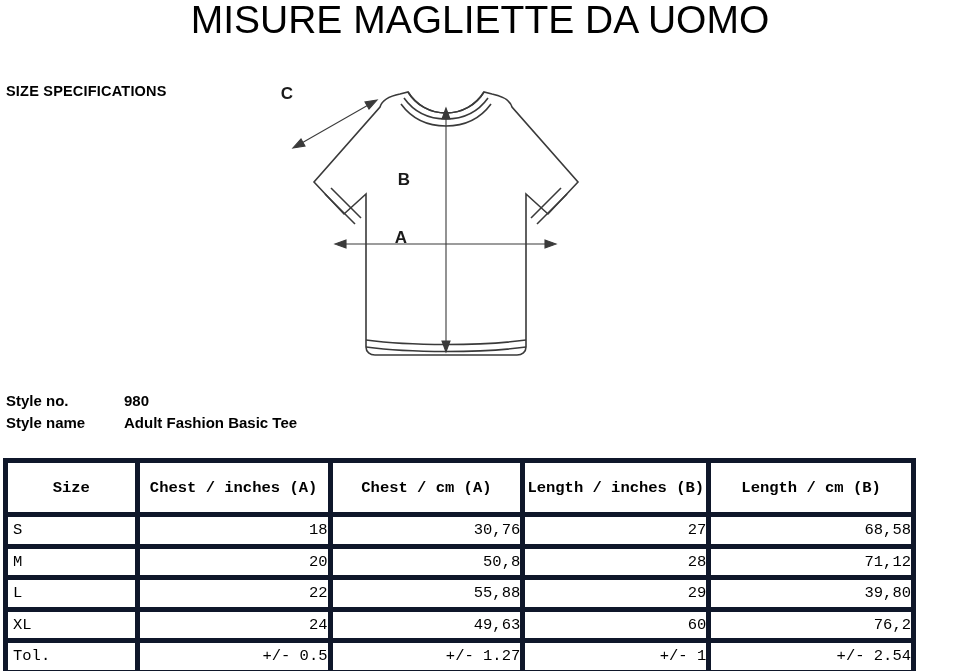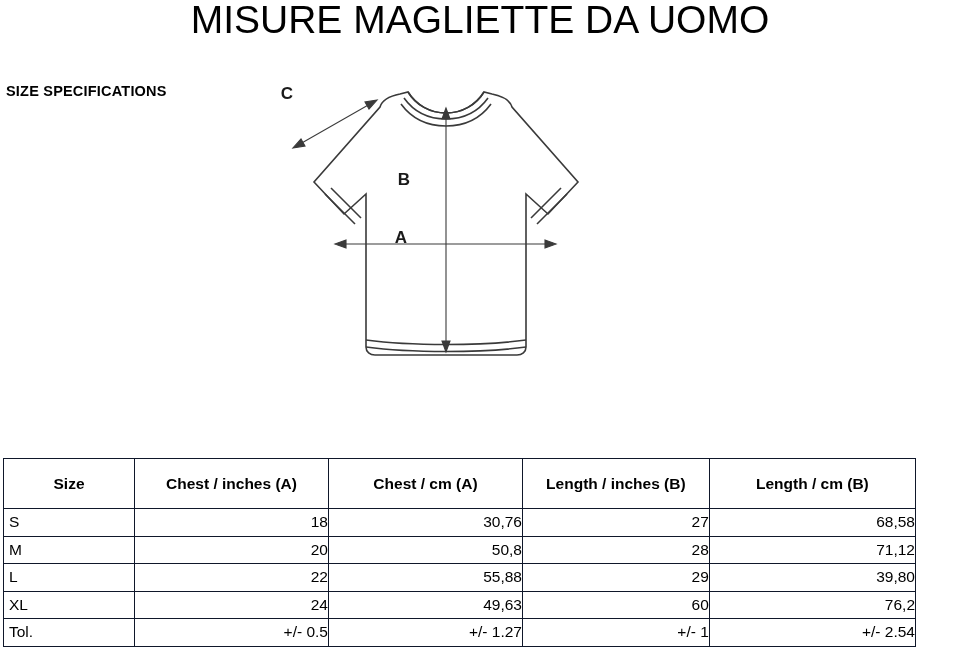--- a/index.html
+++ b/index.html
@@ -68,22 +68,23 @@
   }
   table.sizes {
     position: absolute;
     left: 3px;
     top: 458px;
     width: 913px;
     border-collapse: collapse;
     font-size: 15.5px;
   }
   table.sizes th, table.sizes td {
-    border: 1px solid #0f172a;
+    border: 5px solid #0f172a;
     padding: 0;
+    font-family: Liberation Mono, monospace;
   }
   table.sizes thead th {
     height: 49px;
     font-weight: bold;
     text-align: center;
     font-size: 15.5px;
   }
   table.sizes tbody td {
     height: 26.5px;
     text-align: right;
@@ -155,20 +156,30 @@
         <polygon points="63,76 75,74 71,67"></polygon>
         <polygon points="147,28 135,30 139,37"></polygon>
       </g>
 
       <text class="letter" x="171" y="171" text-anchor="middle" fill="#1a1a1a">A</text>
       <text class="letter" x="174" y="113" text-anchor="middle" fill="#1a1a1a">B</text>
       <text class="letter" x="57" y="27" text-anchor="middle" fill="#1a1a1a">C</text>
     </svg>
   </div>
 
+  <div class="style-block">
+    <div class="style-row">
+      <span class="style-key">Style no.</span>
+      <span class="style-val">980</span>
+    </div>
+    <div class="style-row">
+      <span class="style-key">Style name</span>
+      <span class="style-val">Adult Fashion Basic Tee</span>
+    </div>
+  </div>
 
   <table class="sizes">
     <thead>
       <tr>
         <th class="c0">Size</th>
         <th class="c1">Chest / inches (A)</th>
         <th class="c2">Chest / cm (A)</th>
         <th class="c3">Length / inches (B)</th>
         <th class="c4">Length / cm (B)</th>
       </tr>

